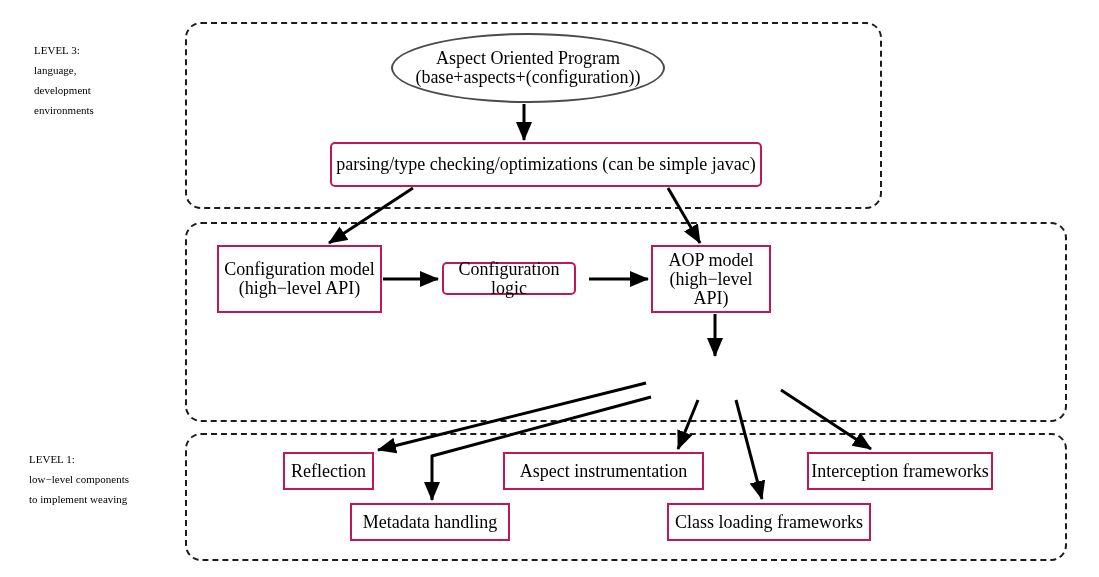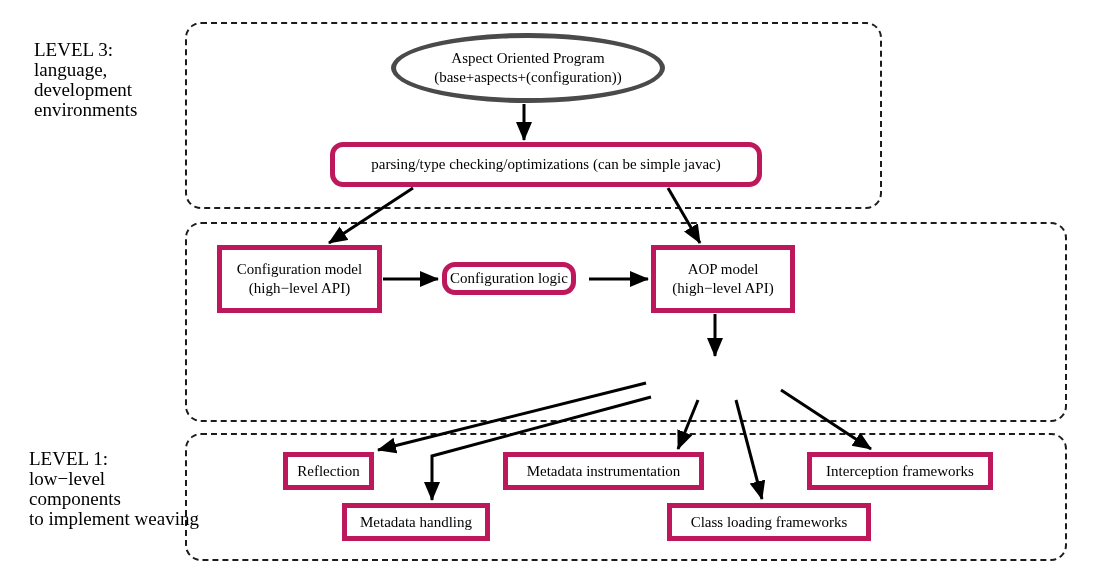--- a/index.html
+++ b/index.html
@@ -13,39 +13,39 @@
     overflow: hidden;
   }
   .level-box {
     position: absolute;
     border: 2px dashed #1c1c1c;
     border-radius: 16px;
     background: transparent;
   }
   .level-label {
     position: absolute;
-    font-size: 19px;
+    font-size: 11px;
     line-height: 20px;
     white-space: pre-line;
     text-align: left;
   }
   .node {
     position: absolute;
     display: flex;
     align-items: center;
     justify-content: center;
     text-align: center;
     white-space: pre-line;
-    font-size: 15px;
+    font-size: 18px;
     line-height: 19px;
     background: #ffffff;
-    border: 5px solid #be185d;
+    border: 2px solid #be185d;
     box-sizing: border-box;
   }
-  .node.rounded { border-radius: 13px; }
+  .node.rounded { border-radius: 5px; }
   .node.ellipse { border-radius: 50%; border-color: #4a4a4a; }
   #arrows {
     position: absolute;
     left: 0; top: 0;
     width: 1099px; height: 577px;
     pointer-events: none;
   }
   #arrows line, #arrows polyline {
     stroke: #000000;
     stroke-width: 3;
@@ -69,26 +69,26 @@
 low−level components
 to implement weaving</div>
 
   <div class="node ellipse" style="left:391px; top:33px; width:274px; height:70px;">Aspect Oriented Program
 (base+aspects+(configuration))</div>
   <div class="node rounded" style="left:330px; top:142px; width:432px; height:45px;">parsing/type checking/optimizations (can be simple javac)</div>
 
   <div class="node" style="left:217px; top:245px; width:165px; height:68px;">Configuration model
 (high−level API)</div>
   <div class="node rounded" style="left:442px; top:262px; width:134px; height:33px;">Configuration logic</div>
-  <div class="node" style="left:651px; top:245px; width:144px; height:68px;">AOP model
+  <div class="node" style="left:651px; top:245px; width:120px; height:68px;">AOP model
 (high−level API)</div>
 
   <div class="node" style="left:283px; top:452px; width:91px; height:38px;">Reflection</div>
-  <div class="node" style="left:342px; top:503px; width:148px; height:38px;">Metadata handling</div>
-  <div class="node" style="left:503px; top:452px; width:201px; height:38px;">Metadata instrumentation</div>
+  <div class="node" style="left:350px; top:503px; width:160px; height:38px;">Metadata handling</div>
+  <div class="node" style="left:503px; top:452px; width:201px; height:38px;">Aspect instrumentation</div>
   <div class="node" style="left:667px; top:503px; width:204px; height:38px;">Class loading frameworks</div>
   <div class="node" style="left:807px; top:452px; width:186px; height:38px;">Interception frameworks</div>
 
   <svg id="arrows" viewBox="0 0 1099 577" xmlns="http://www.w3.org/2000/svg">
     <defs>
       <marker id="arrowhead" markerUnits="userSpaceOnUse" markerWidth="22" markerHeight="18" refX="18" refY="8" orient="auto">
         <path d="M0,0 L19,8 L0,16 Z" fill="#000000"></path>
       </marker>
     </defs>
     <line x1="524" y1="104" x2="524" y2="140" marker-end="url(#arrowhead)"></line>

